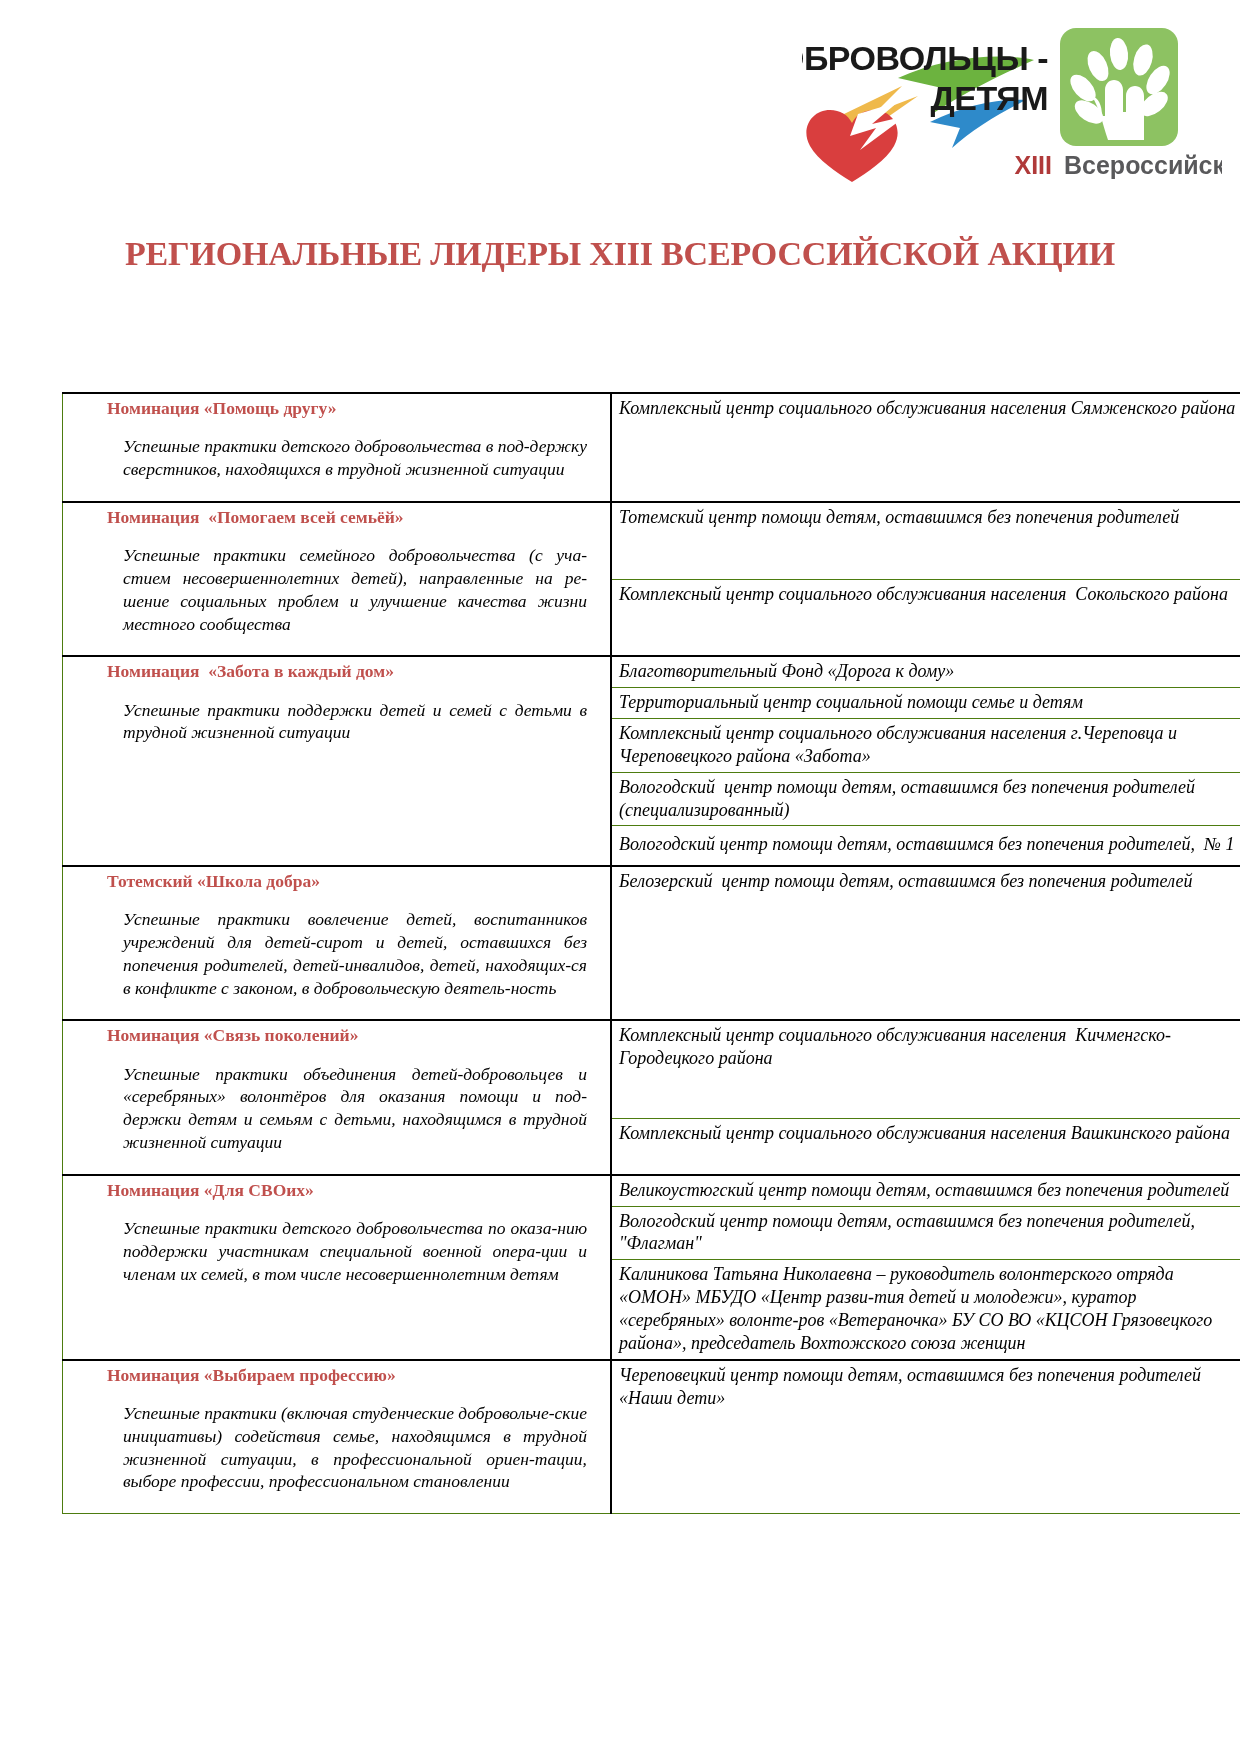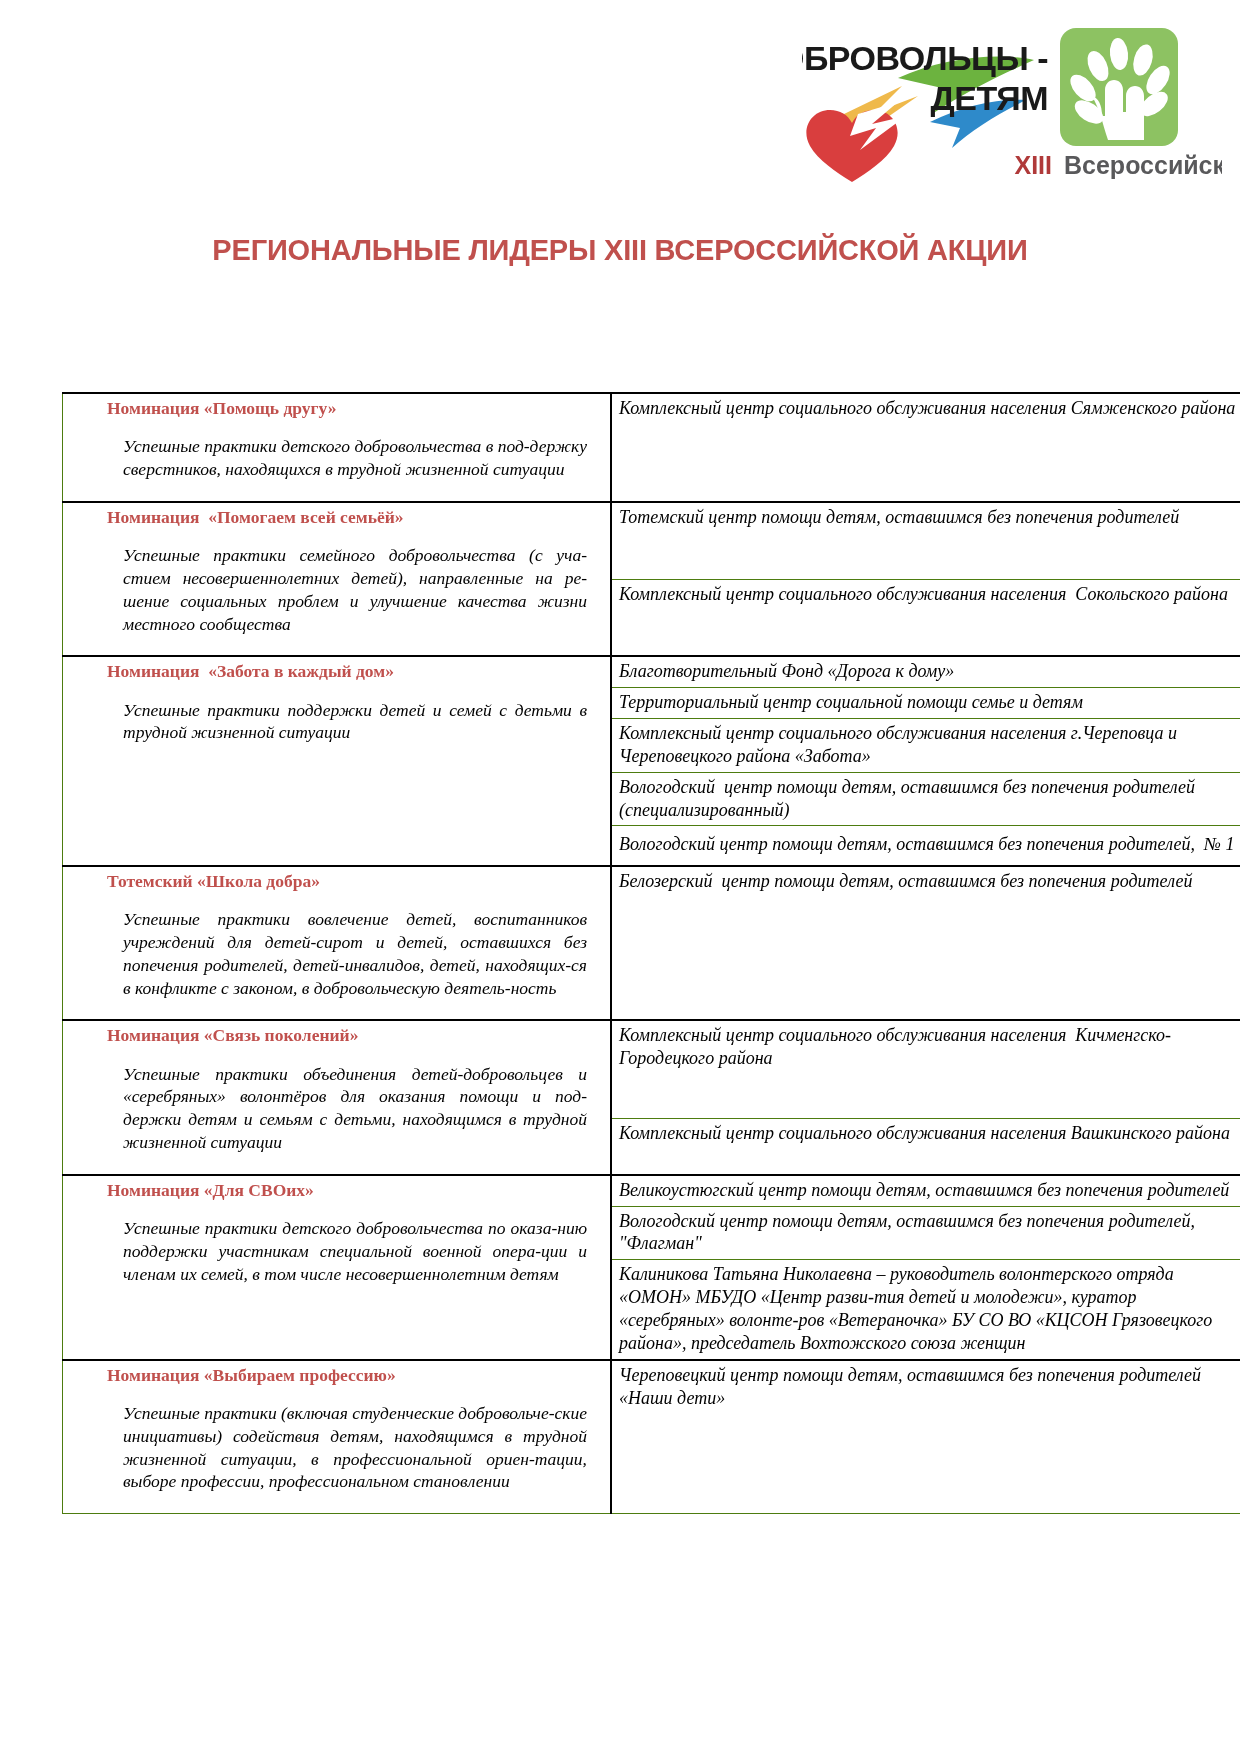--- a/index.html
+++ b/index.html
@@ -27,23 +27,23 @@
   .logo-svg { display: block; }
 
   
   .doc-title {
     position: absolute;
     top: 228px;
     left: 62px;
     width: 1116px;
     text-align: center;
     color: #C0504D;
-    font-family: Liberation Sans, sans-serif;
+    font-family: Liberation Serif, serif;
     font-weight: bold;
-    font-size: 29px;
+    font-size: 34px;
     line-height: 1.55;
     letter-spacing: -0.2px;
   }
   .doc-title .line2 { display: block; }
 
   
   .nom-table {
     position: absolute;
     top: 392px;
     left: 62px;
@@ -228,21 +228,21 @@
         </td>
       </tr>
       <tr>
         <td class="right-col">
           <p class="org-text">Калиникова Татьяна Николаевна – руководитель волонтерского отряда «ОМОН» МБУДО «Центр разви-тия детей и молодежи», куратор «серебряных» волонте-ров «Ветераночка» БУ СО ВО «КЦСОН Грязовецкого района», председатель Вохтожского союза женщин</p>
         </td>
       </tr>
       <tr class="group-start">
         <td class="left-col" rowspan="1">
           <p class="nom-head">Номинация «Выбираем профессию»</p>
-          <p class="nom-desc">Успешные практики (включая студенческие добровольче-ские инициативы) содействия детям, находящимся в трудной жизненной ситуации, в профессиональной ориен-тации, выборе профессии, профессиональном становлении</p>
+          <p class="nom-desc">Успешные практики (включая студенческие добровольче-ские инициативы) содействия семье, находящимся в трудной жизненной ситуации, в профессиональной ориен-тации, выборе профессии, профессиональном становлении</p>
         </td>
         <td class="right-col">
           <p class="org-text">Череповецкий центр помощи детям, оставшимся без попечения родителей
 «Наши дети»</p>
         </td>
       </tr>
     </tbody>
 </table>
 
 </body></html>

